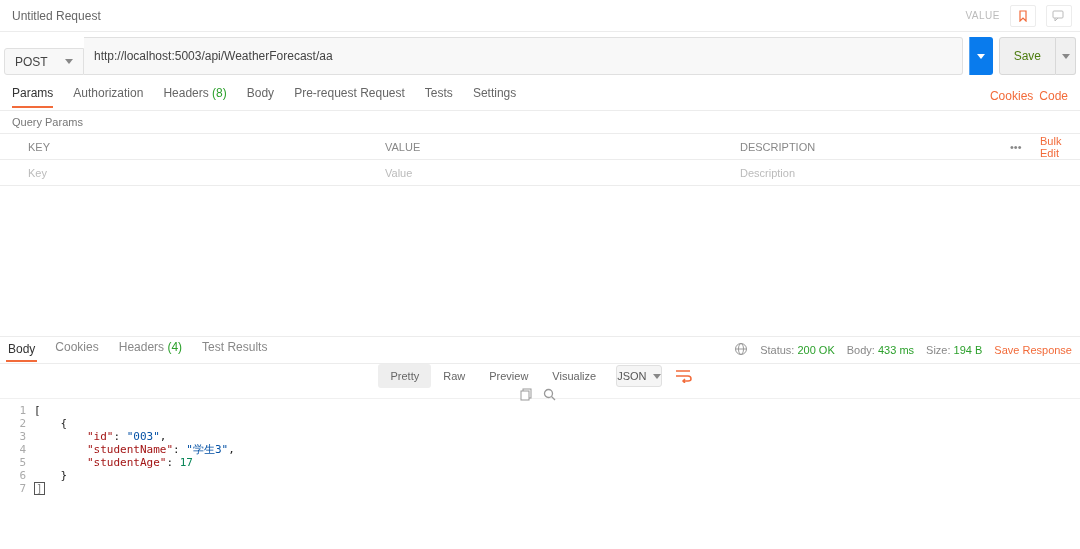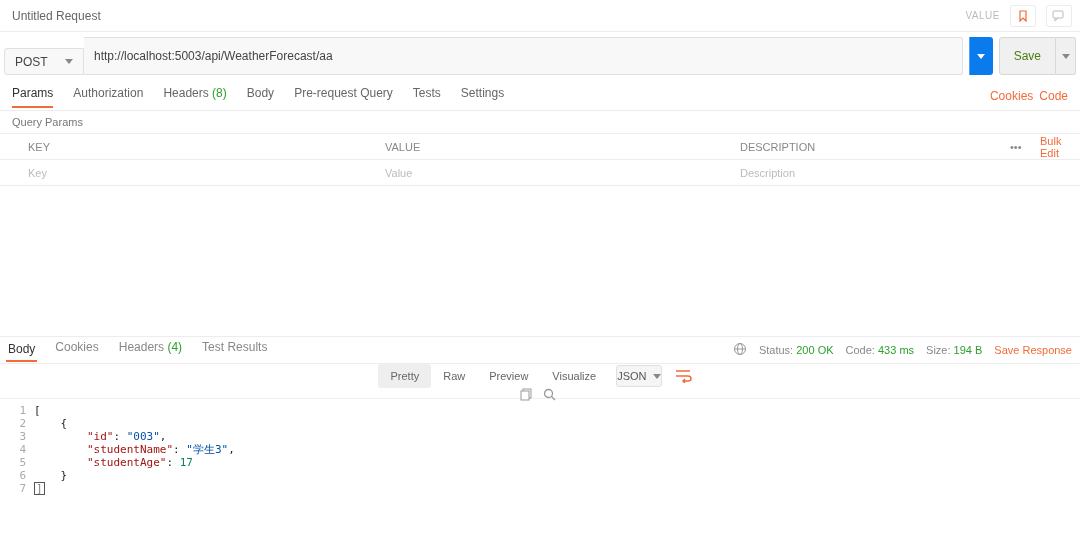--- a/index.html
+++ b/index.html
@@ -117,21 +117,21 @@
       </div>
   </div>
 </div>
 
 <div class="req-tabs">
   <div class="req-tabs-left">
     <div class="req-tab active">Params</div>
     <div class="req-tab">Authorization</div>
     <div class="req-tab"><span>Headers</span> <span class="badge-green">(8)</span></div>
     <div class="req-tab">Body</div>
-    <div class="req-tab">Pre-request Query</div>
+    <div class="req-tab">Pre-request Request</div>
     <div class="req-tab">Tests</div>
     <div class="req-tab">Settings</div>
   </div>
   <div class="req-right">
     <span>Cookies</span>
     <span>Code</span>
   </div>
 </div>
 
 <div class="query-label">Query Params</div>
@@ -164,21 +164,21 @@
   </div>
   <div class="resp-right">
     <span>
       <svg width="14" height="14" viewBox="0 0 14 14">
           <circle cx="7" cy="7" r="5.5" fill="none" stroke="#999"></circle>
           <ellipse cx="7" cy="7" rx="2.5" ry="5.5" fill="none" stroke="#999"></ellipse>
           <line x1="1.5" y1="7" x2="12.5" y2="7" stroke="#999"></line>
         </svg>
     </span>
     <span><span>Status:</span> <span class="status-ok">200 OK</span></span>
-    <span><span>Code:</span> <span class="status-ok">433 ms</span></span>
+    <span><span>Body:</span> <span class="status-ok">433 ms</span></span>
     <span><span>Size:</span> <span class="status-ok">194 B</span></span>
     <span class="save-response">Save Response</span>
   </div>
 </div>
 
 <div class="viewer-bar">
   <div class="viewer-left">
     <div class="view-btn active">Pretty</div>
     <div class="view-btn">Raw</div>
     <div class="view-btn">Preview</div>

